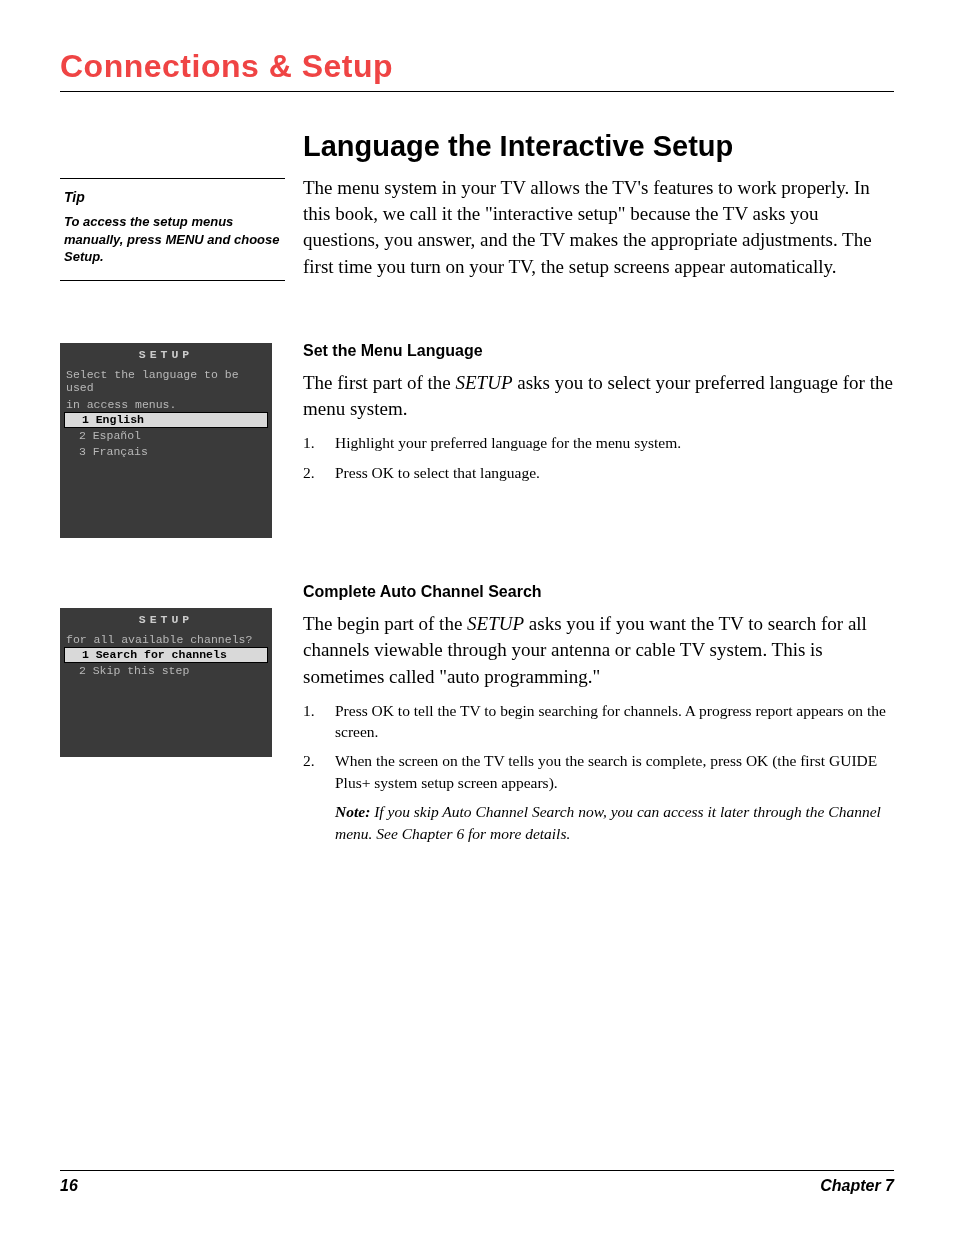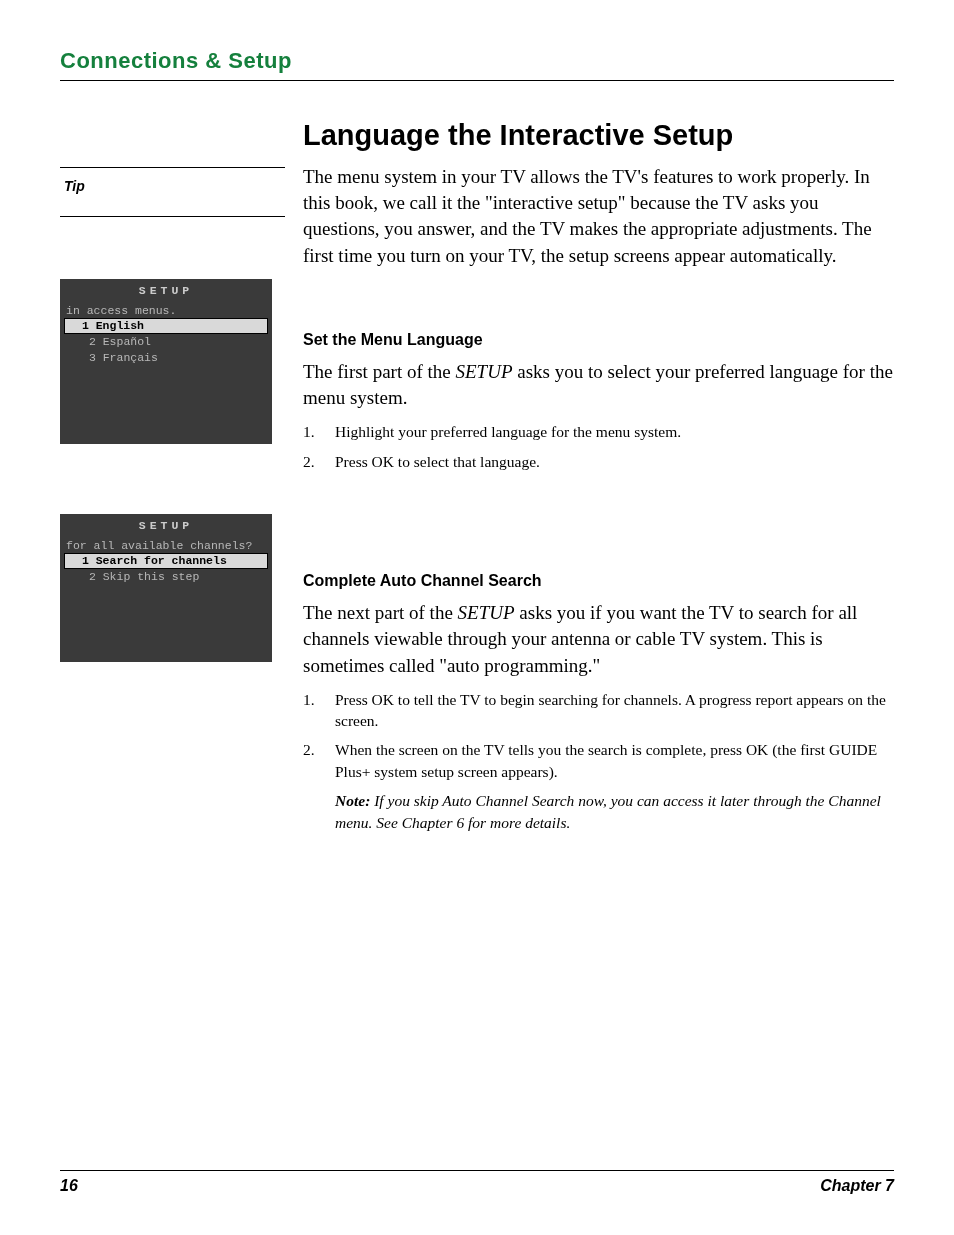--- a/index.html
+++ b/index.html
@@ -8,22 +8,22 @@
     height: 1235px;
     background: #fff;
     font-family: Georgia, 'Times New Roman', serif;
     color: #000;
     position: relative;
     padding: 48px 60px 40px 60px;
   }
   .chapter-header {
     font-family: Arial, Helvetica, sans-serif;
     font-weight: 900;
-    font-size: 22px;
-    color: #15803d;
+    font-size: 32px;
+    color: #ef4444;
     letter-spacing: 0.5px;
     margin-bottom: 6px;
   }
   .hr-top {
     border: none;
     border-top: 1.5px solid #000;
     margin-bottom: 38px;
   }
   .columns {
     display: flex;
@@ -111,21 +111,21 @@
     letter-spacing: 4px;
     font-weight: bold;
     padding: 5px 0 4px 0;
     color: #ccc;
   }
   .screen-panel .prompt {
     padding: 3px 6px 1px 6px;
     line-height: 1.15;
   }
   .screen-panel .opt {
-    padding: 1px 22px;
+    padding: 1px 12px;
     line-height: 1.2;
     white-space: pre;
   }
   .screen-panel .opt.sel {
     background: #d9d9d9;
     color: #000;
     border: 1px solid #000;
     margin: 0 4px;
     padding: 0 10px;
     font-weight: bold;
@@ -160,26 +160,28 @@
 
 <div class="chapter-header">Connections &amp; Setup</div>
 <hr class="hr-top">
 
 <div class="columns">
 
   <div class="left-col">
 
     <div class="tip-block">
       <div class="tip-title">Tip</div>
+      <div class="tip-body">To access the setup menus manually, press MENU and choose Setup.</div>
     </div>
 
     <div class="left-spacer-1"></div>
 
     <div class="screen-panel">
       <div class="title-row">SETUP</div>
+      <div class="prompt">Select the language to be used</div>
       <div class="prompt">in access menus.</div>
       <div class="opt sel"> 1 English</div>
       <div class="opt"> 2 Español</div>
       <div class="opt"> 3 Français</div>
       <div class="screen-spacer"></div>
     </div>
 
     <div class="left-spacer-2"></div>
 
     <div class="screen-panel">
@@ -216,21 +218,21 @@
           <span>Press OK to select that language.</span>
         </li>
       </ol>
     </div>
 
     <div style="height:80px"></div>
 
     <div class="section-block">
       <div class="sub-heading">Complete Auto Channel Search</div>
       <p class="body-text">
-        <span>The next part of the </span><span class="italic-setup">SETUP</span><span> asks you if you want the TV to search for all channels viewable through your antenna or cable TV system. This is sometimes called "auto programming."</span>
+        <span>The begin part of the </span><span class="italic-setup">SETUP</span><span> asks you if you want the TV to search for all channels viewable through your antenna or cable TV system. This is sometimes called "auto programming."</span>
       </p>
       <ol class="ol">
         <li>
           <span class="num">1.</span>
           <span>Press OK to tell the TV to begin searching for channels. A progress report appears on the screen.</span>
         </li>
         <li>
           <span class="num">2.</span>
           <span>When the screen on the TV tells you the search is complete, press OK (the first GUIDE Plus+ system setup screen appears).</span>
         </li>

